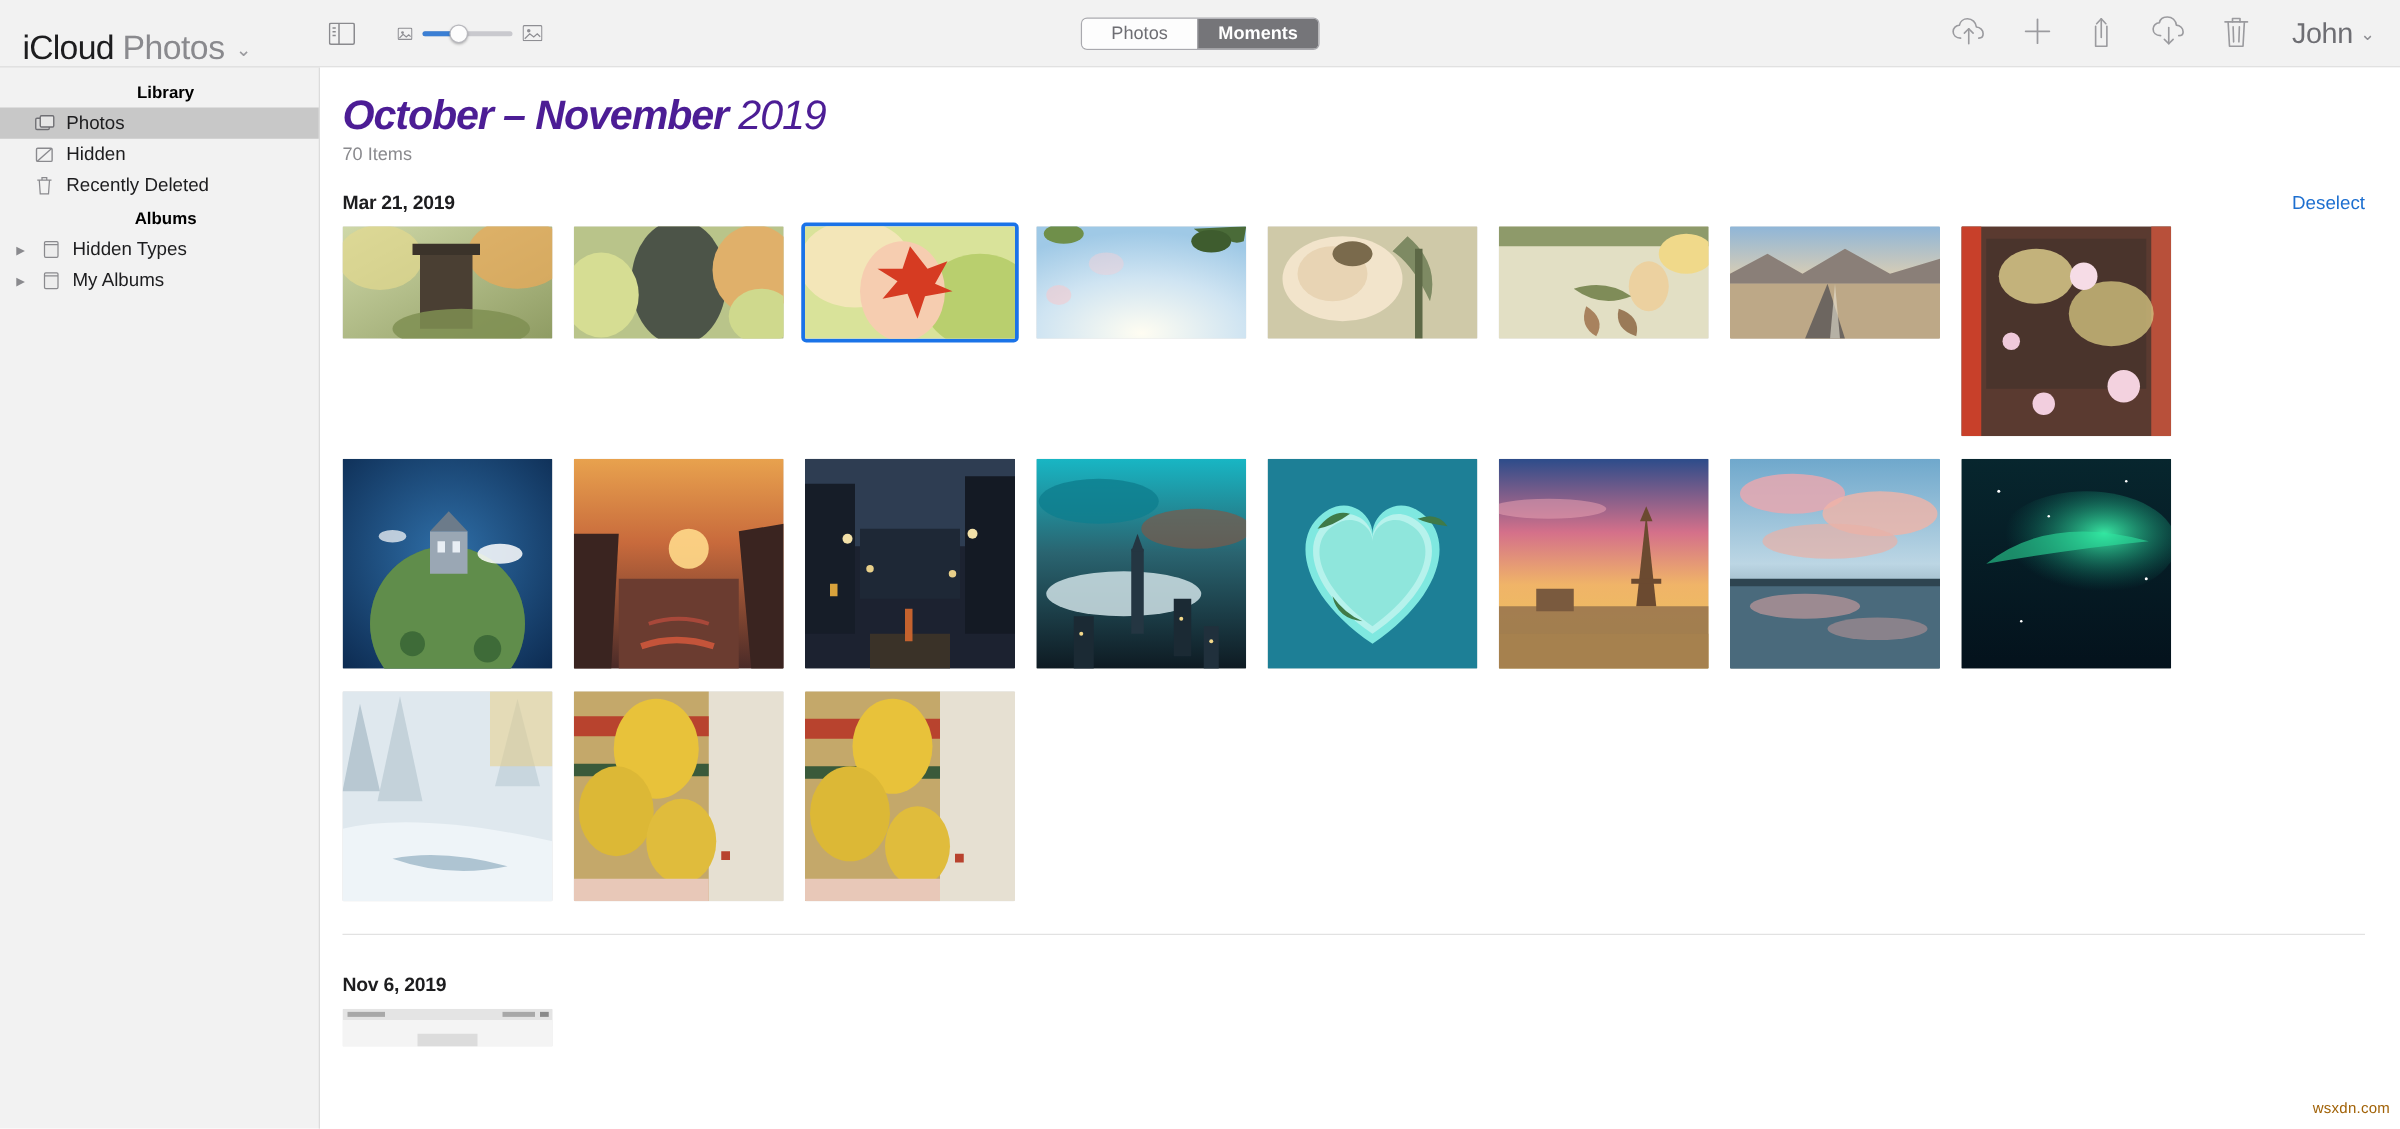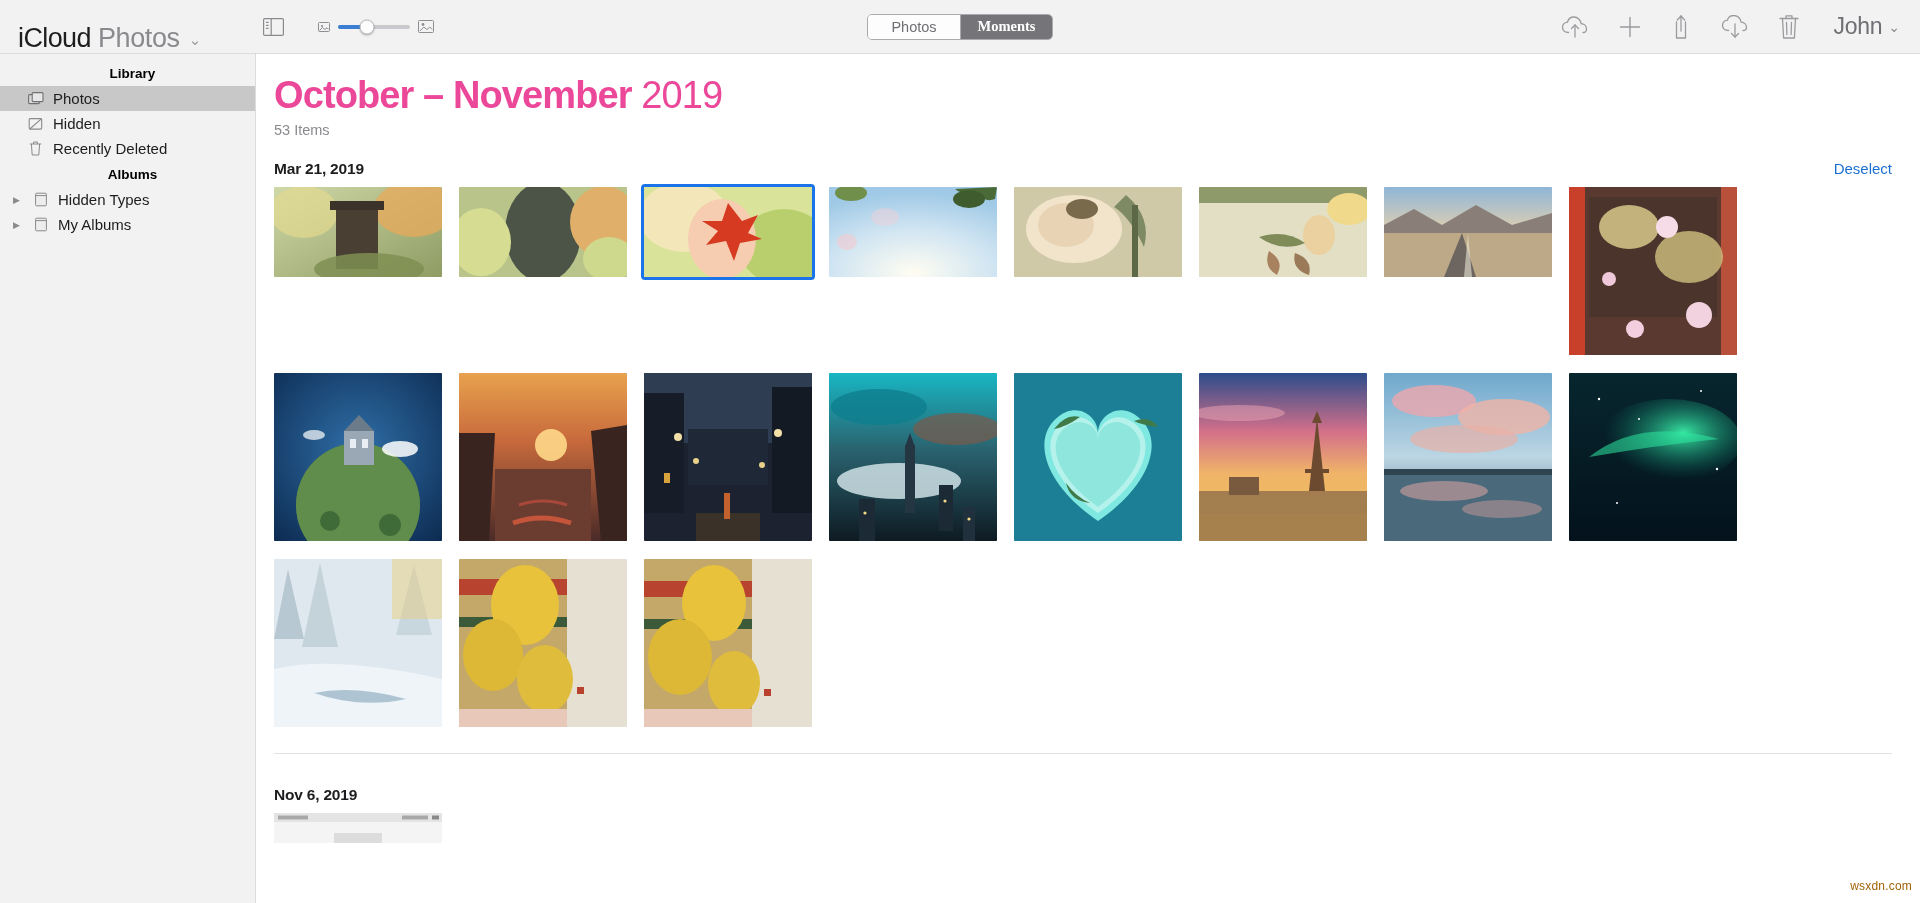--- a/index.html
+++ b/index.html
@@ -56,24 +56,24 @@
     display: flex; border: 1px solid #a9a9ae; border-radius: 5px;
     overflow: hidden; height: 26px;
   }
   .seg-btn {
     min-width: 92px; padding: 0 16px;
     display: flex; align-items: center; justify-content: center;
     font-size: 14.5px; color: #6e6e73; background: #fdfdfd;
     cursor: default; user-select: none;
   }
   .seg-btn + .seg-btn { border-left: 1px solid #a9a9ae; }
-  .seg-btn.active { background: #757579; color: #ffffff; font-weight: bold; font-family: Liberation Serif, serif; }
+  .seg-btn.active { background: #757579; color: #ffffff; font-weight: bold; }
 
   .tb-right {
-    margin-left: auto; display: flex; align-items: center;
+    margin-left: auto; display: flex; align-items: flex-start;
     gap: 28px; margin-right: 20px;
   }
   .account { display: flex; align-items: baseline; gap: 6px; margin-left: 6px; }
   .account-name { font-size: 23px; color: #6e6e73; letter-spacing: -0.3px; }
   .account-caret { font-size: 14px; color: #8e8e93; position: relative; top: -2px; }
 
   
   .body-row { display: flex; height: 849px; }
 
   
@@ -97,21 +97,21 @@
   .twisty {
     width: 13px; display: inline-flex; align-items: center;
     justify-content: center; color: #8a8a8e; font-size: 9px;
   }
   .sb-icon { width: 17px; height: 17px; display: inline-flex; align-items: center; justify-content: center; }
 
   
   .content { flex: 1; background: #ffffff; position: relative; overflow: hidden; }
   .content-inner { padding: 20px 18px 0 18px; }
 
-  .page-title { font-size: 38px; color: #ec4899; letter-spacing: -0.9px; line-height: 1.12; }
+  .page-title { font-size: 33px; color: #4c1d95; letter-spacing: -0.9px; line-height: 1.12; font-style: italic; }
   .page-title .bold { font-weight: bold; }
   .page-title .year { font-weight: normal; }
   .item-count { font-size: 14.5px; color: #8a8a8e; margin-top: 5px; }
 
   .moment { margin-top: 22px; }
   .moment-head {
     display: flex; align-items: center; justify-content: space-between;
     padding-right: 10px; margin-bottom: 9px;
   }
   .moment-date { font-size: 15.5px; color: #1d1d1f; font-weight: bold; letter-spacing: -0.2px; }
@@ -294,21 +294,21 @@
       <span>My Albums</span>
     </div>
   </div>
 
   <div class="content">
     <div class="content-inner">
 
       <div class="page-title">
         <span class="bold">October – November</span><span>&nbsp;</span><span class="year">2019</span>
       </div>
-      <div class="item-count">53 Items</div>
+      <div class="item-count">70 Items</div>
 
       <div class="moment">
         <div class="moment-head">
           <span class="moment-date">Mar 21, 2019</span>
           <span class="deselect">Deselect</span>
         </div>
 
         <div class="grid">
 
           <div class="thumb">

